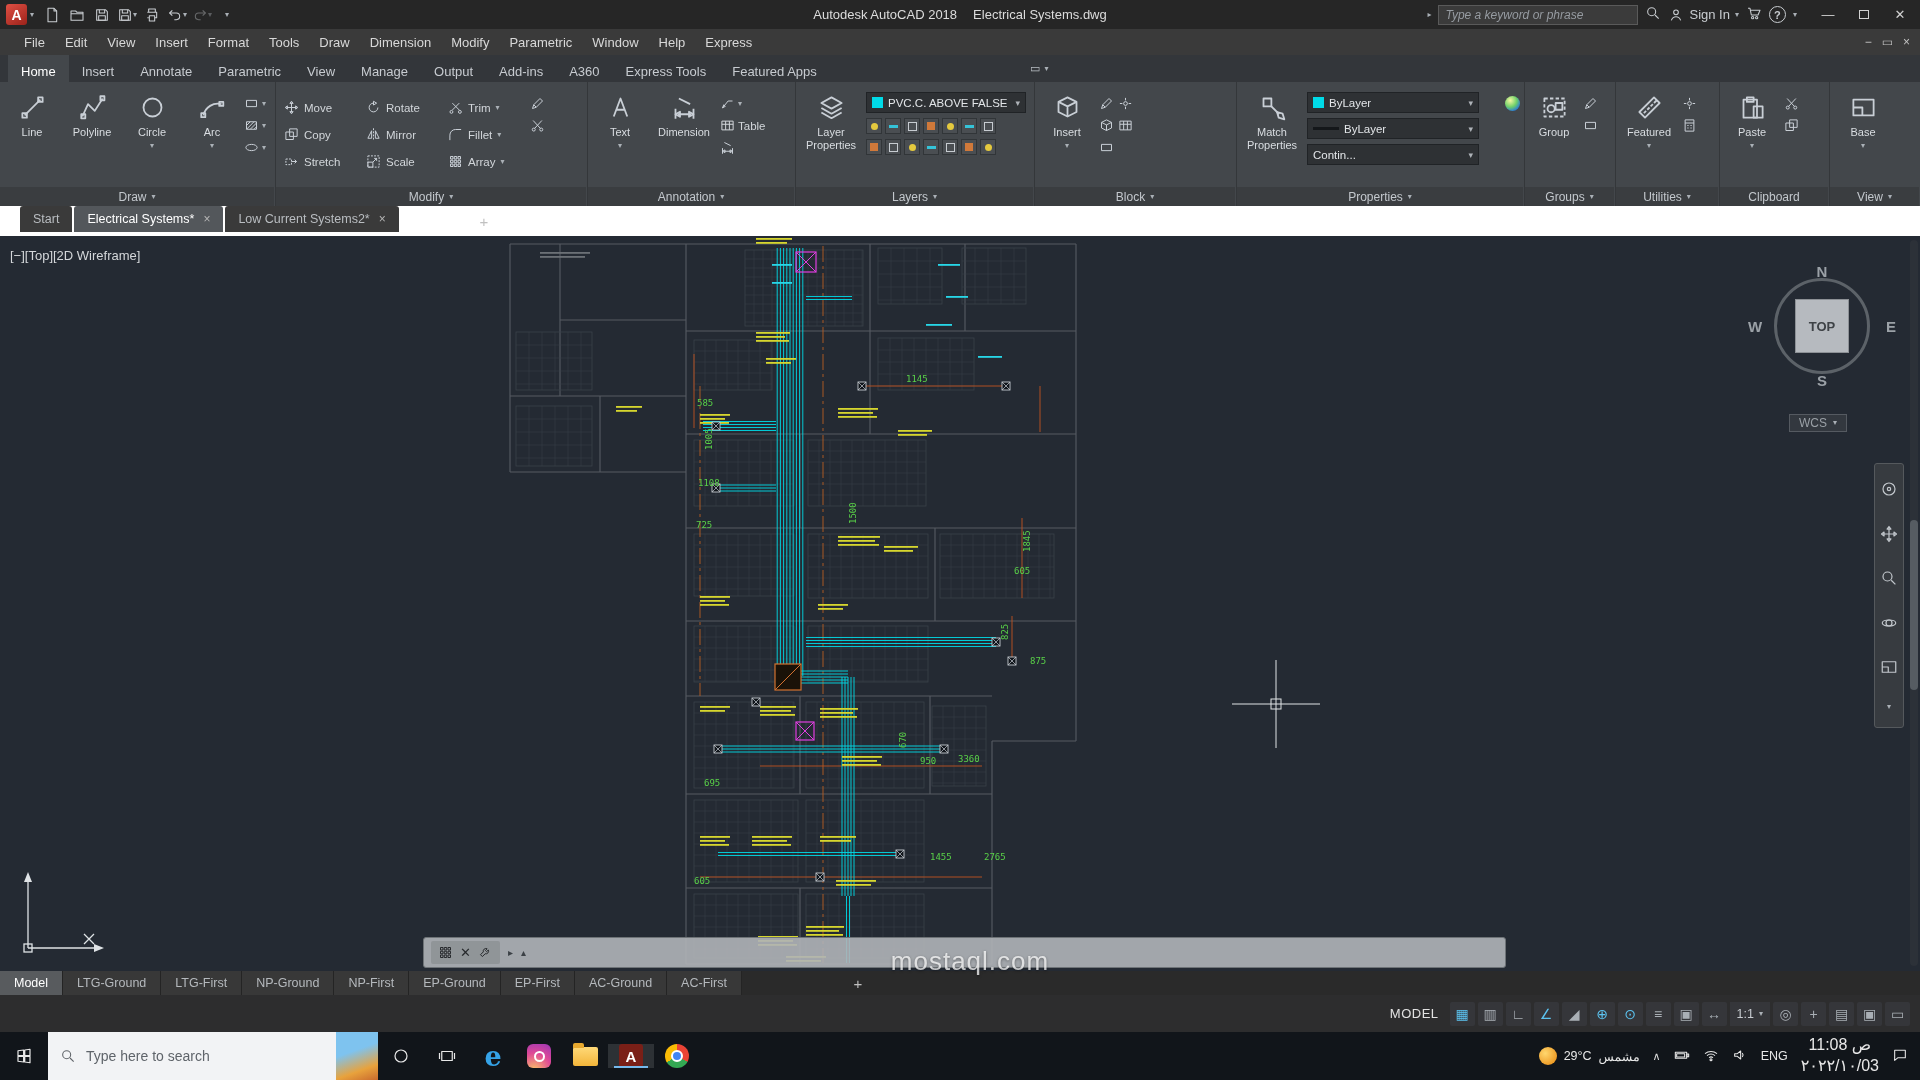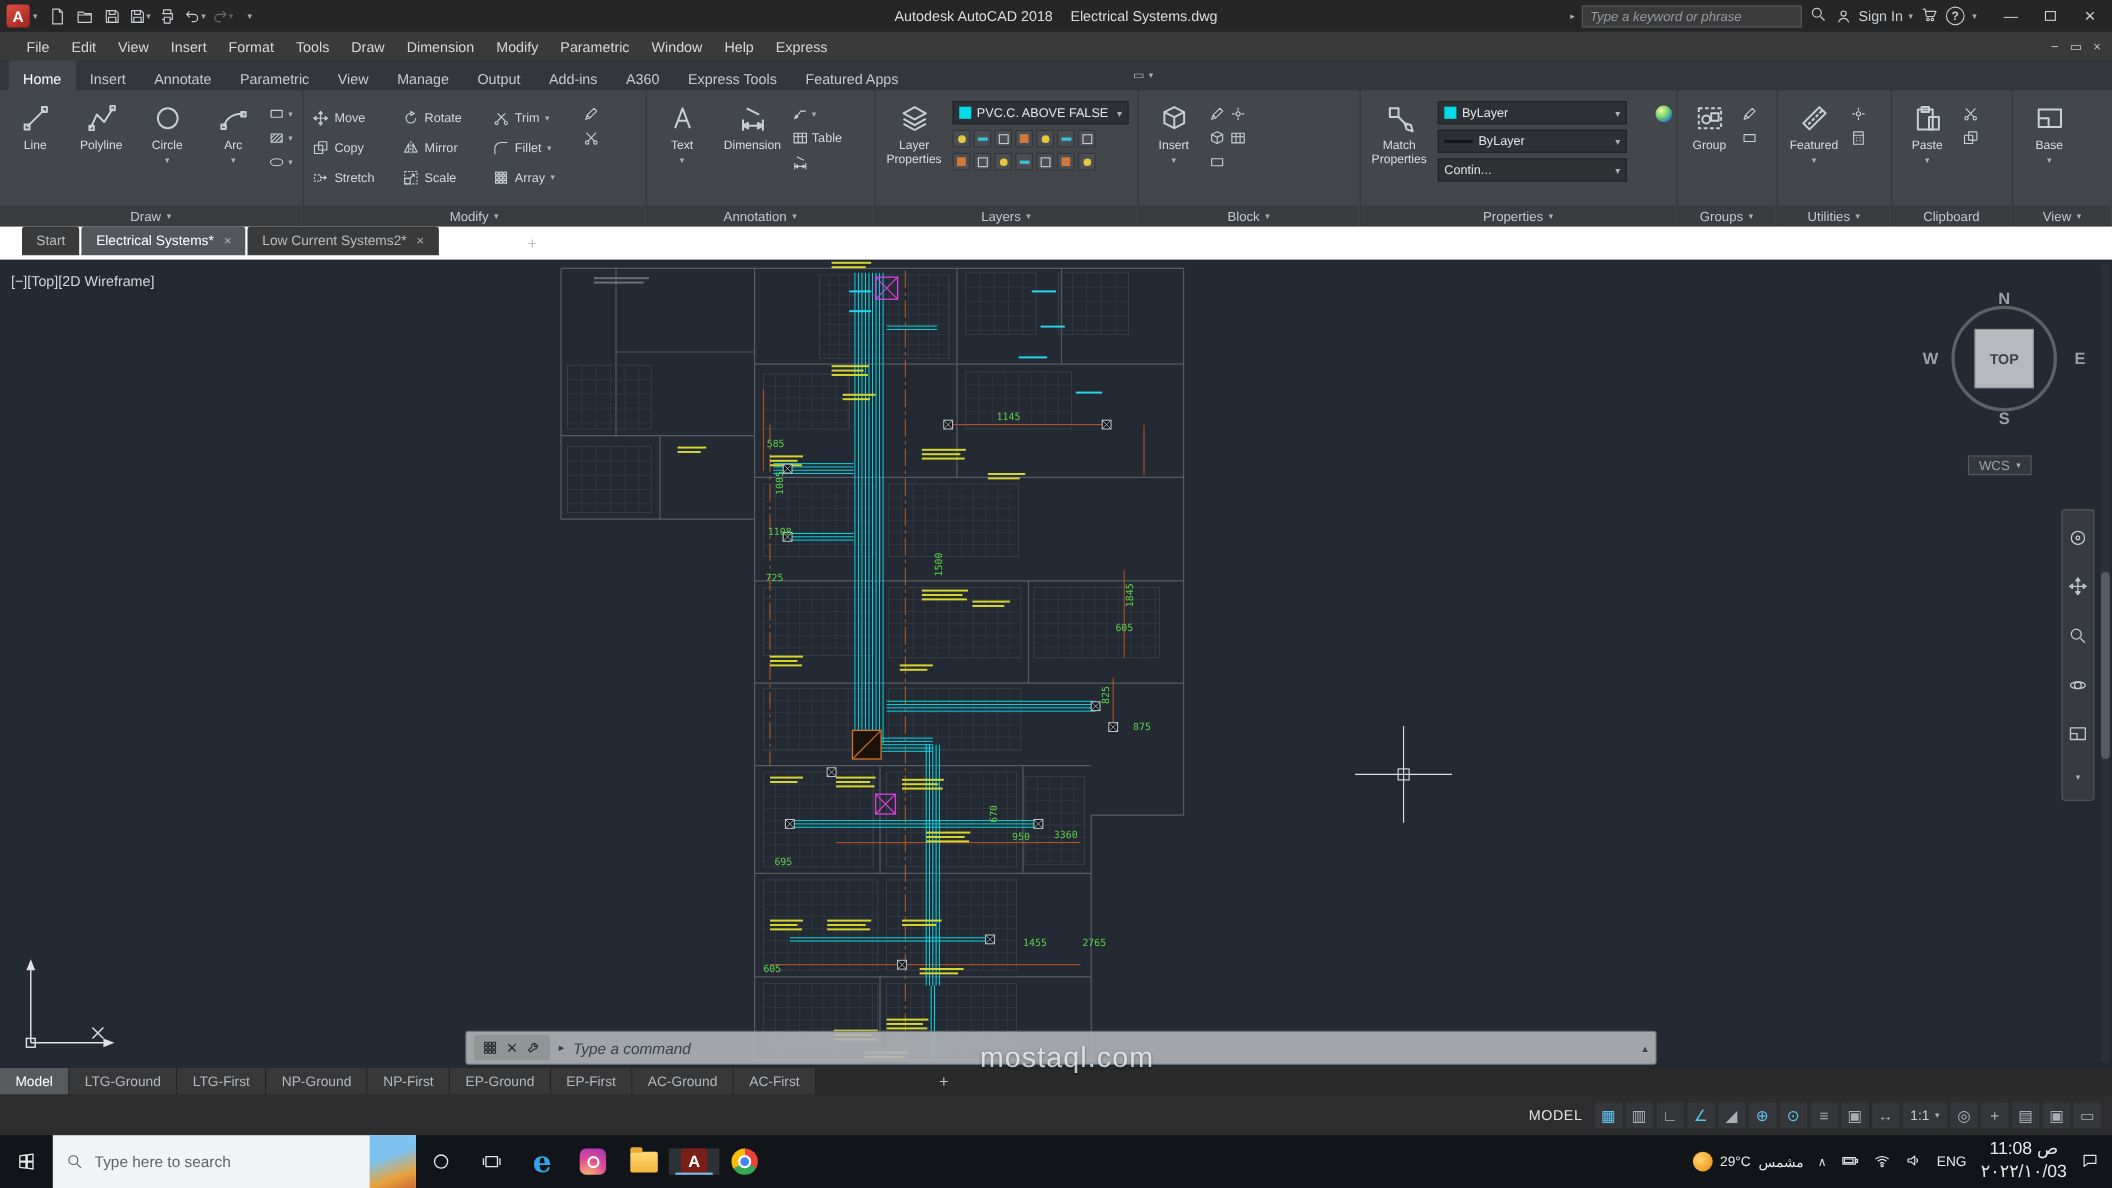--- a/index.html
+++ b/index.html
@@ -1472,21 +1472,20 @@
     <div class="cmd-chip">
       <svg class="ic i15">
           <use href="#ic-array"></use>
         </svg>
       <span style="font-size:13px">✕</span>
       <svg class="ic i15">
           <use href="#ic-wrench"></use>
         </svg>
     </div>
     <span class="car" style="font-size:10px;color:#3c4146">▸</span>
-    <input placeholder="Type a command" style="">
     <span style="color:#3c4146;font-size:10px">▴</span>
   </div>
 </div>
 
 <div id="layouttabs">
 
 <span class="ltab active">Model</span>
     <span class="ltab">LTG-Ground</span>
     <span class="ltab">LTG-First</span>
     <span class="ltab">NP-Ground</span>

